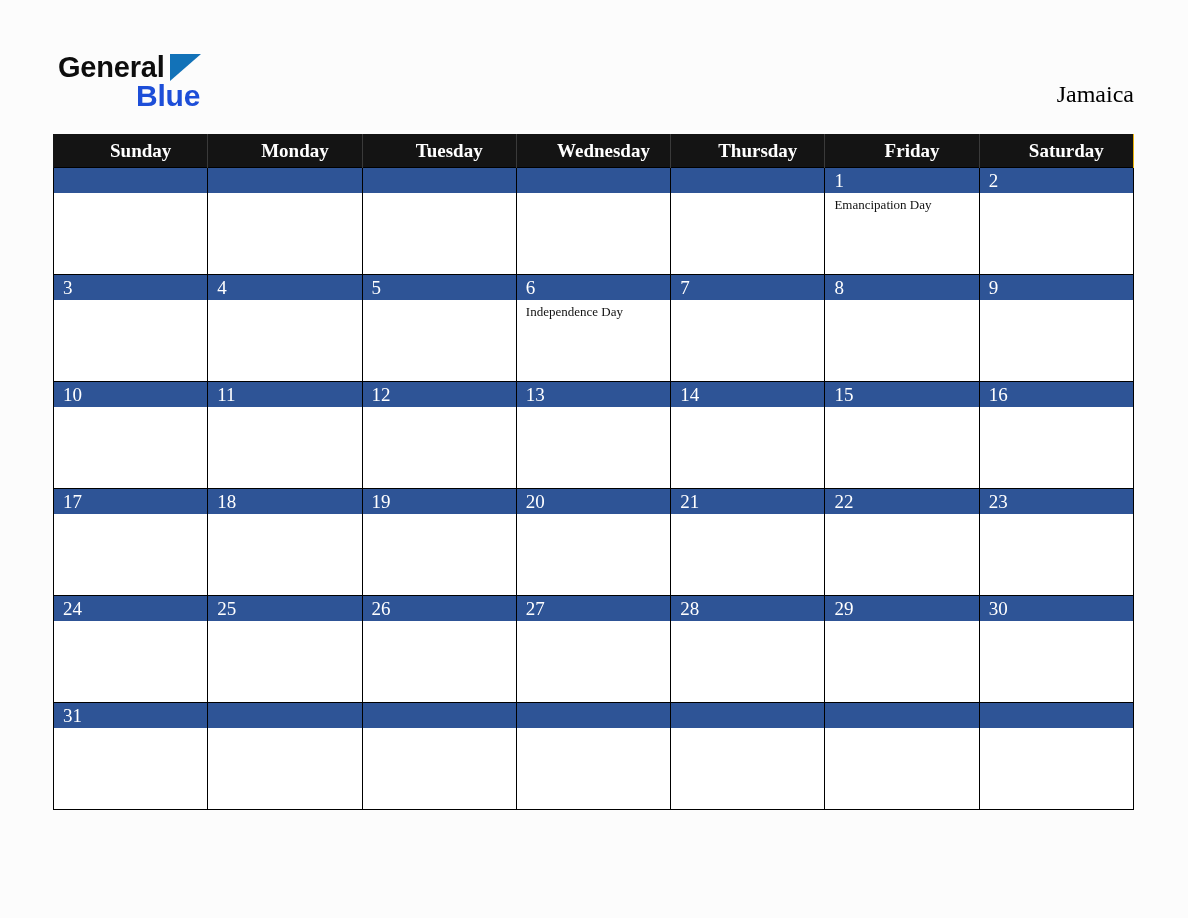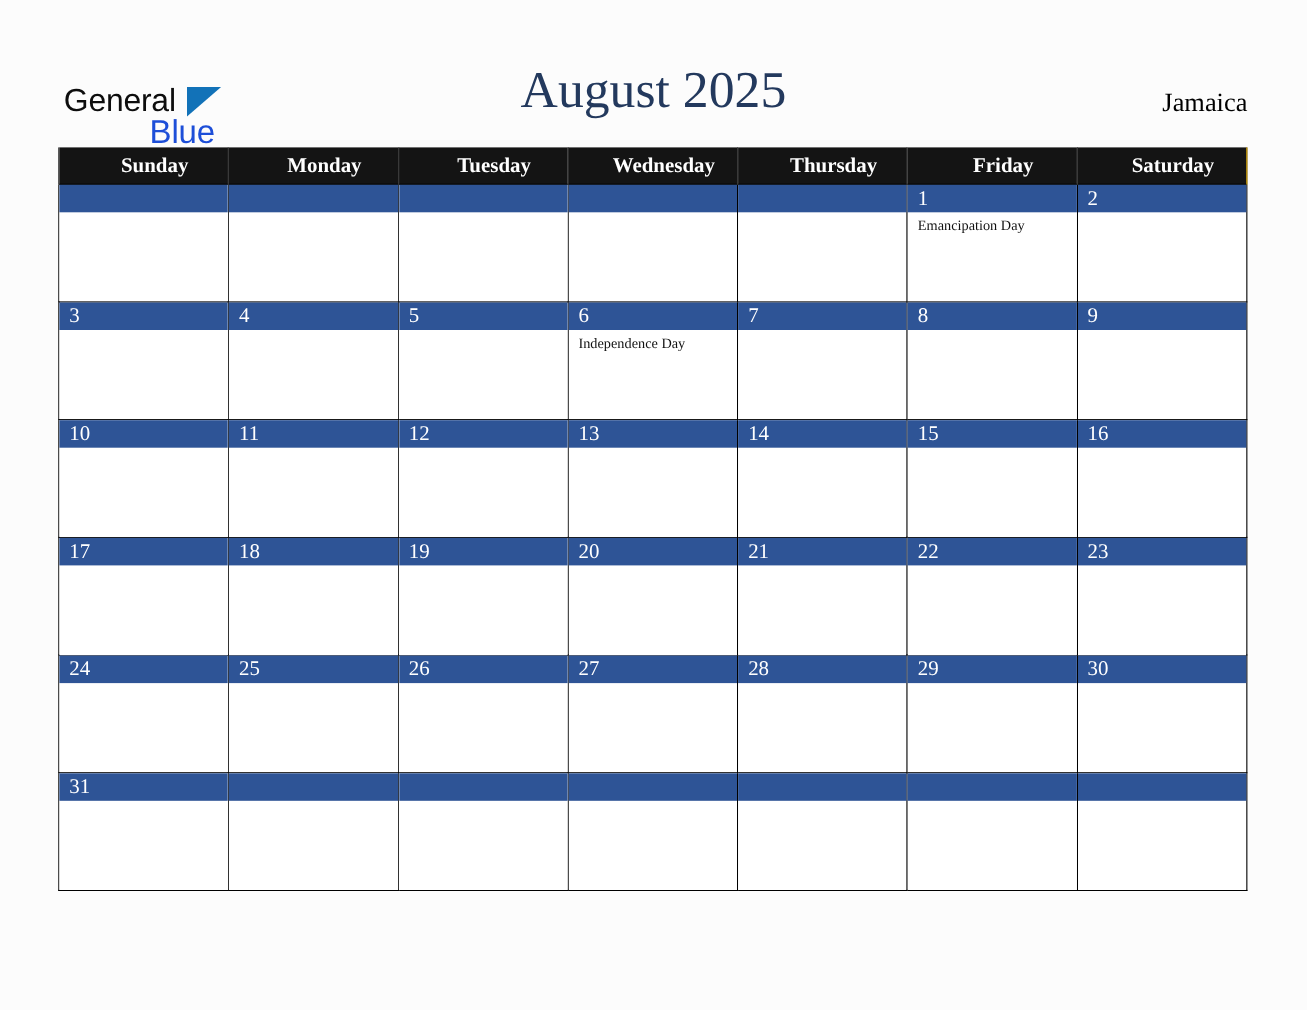--- a/index.html
+++ b/index.html
@@ -22,23 +22,24 @@
     left: 0;
     top: 0;
     width: 1188px;
     height: 134px;
   }
 
   
   .logo {
     position: absolute;
     left: 58px;
-    top: 77px;
+    top: 52px;
     width: 160px;
     height: 62px;
+    font-weight: bold;
   }
   .logo-general {
     position: absolute;
     left: 0;
     top: 0;
     font-family: "Liberation Sans", "DejaVu Sans", sans-serif;
     font-size: 29px;
     line-height: 30px;
     color: #0d0d0d;
     letter-spacing: -0.2px;
@@ -155,21 +156,20 @@
 <body>
 
 <div class="page-header">
 
   <div class="logo">
     <span class="logo-general">General</span>
     <span class="logo-triangle"></span>
     <span class="logo-blue">Blue</span>
   </div>
 
-  <h1 class="cal-title">August 2025</h1>
 
   <div class="cal-country">Jamaica</div>
 
 </div>
 
 <table class="cal-grid">
   <thead>
     <tr id="weekday-row">
         <th>Sunday</th>
         <th>Monday</th>

